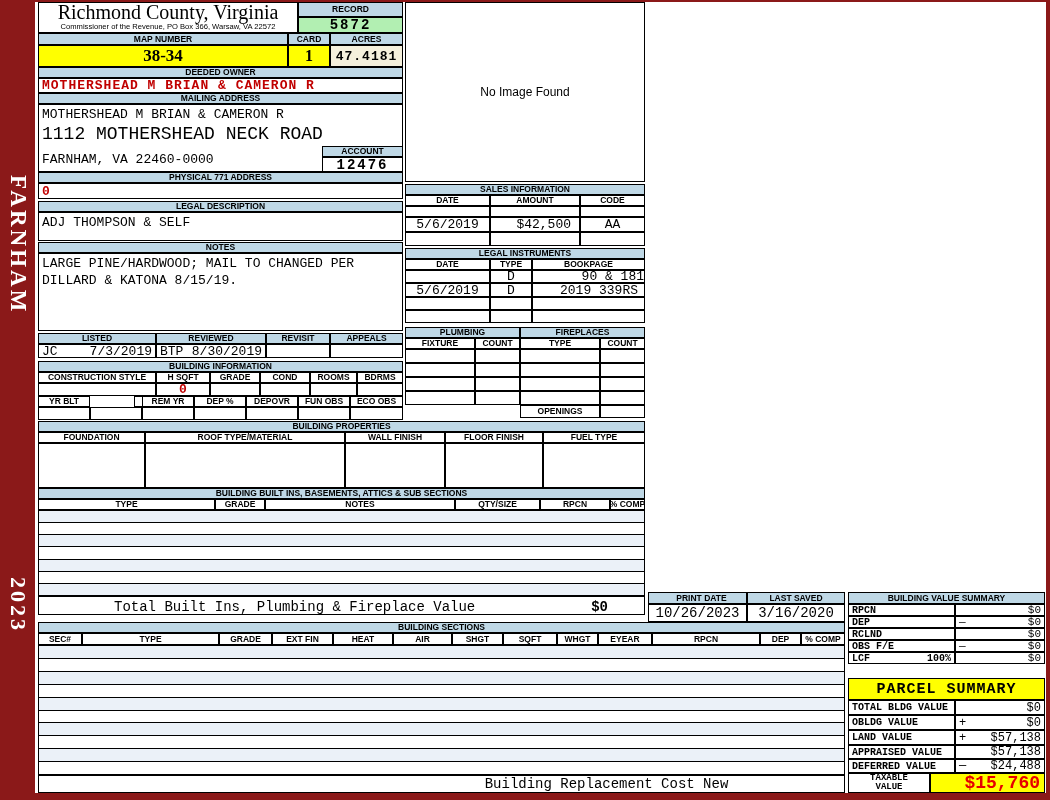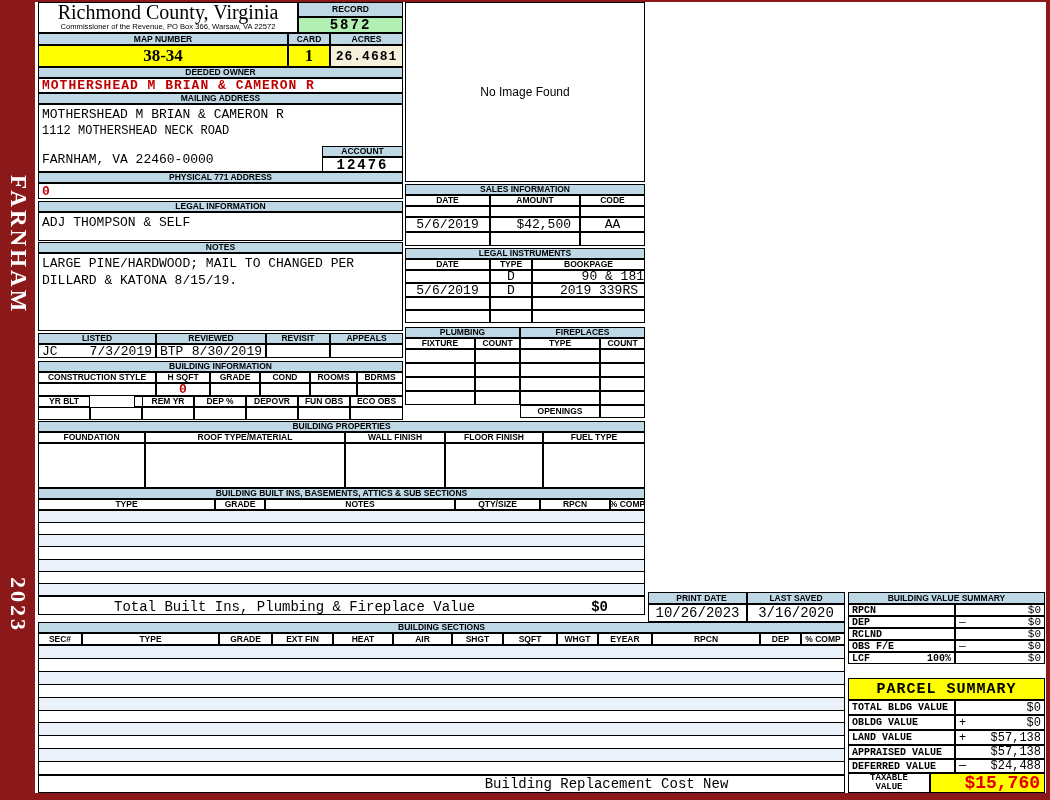--- a/index.html
+++ b/index.html
@@ -38,36 +38,36 @@
     <div style="font:7.6px 'Liberation Sans',sans-serif;text-align:center;white-space:nowrap;">Commissioner of the Revenue, PO Box 366, Warsaw, VA 22572</div>
   </div>
   <div class="abs hdr" style="left:298px;top:2px;width:105px;height:15px;">RECORD</div>
   <div class="abs cell val c b" style="left:298px;top:17px;width:105px;height:16px;background:#B2EFB2;font-size:14px;letter-spacing:2px;">5872</div>
 
   <div class="abs hdr" style="left:38px;top:33px;width:250px;height:12px;">MAP NUMBER</div>
   <div class="abs hdr" style="left:288px;top:33px;width:42px;height:12px;">CARD</div>
   <div class="abs hdr" style="left:330px;top:33px;width:73px;height:12px;">ACRES</div>
   <div class="abs cell val c b" style="left:38px;top:45px;width:250px;height:22px;background:#FFFF00;font-family:'Liberation Serif',serif;font-size:17px;">38-34</div>
   <div class="abs cell val c b" style="left:288px;top:45px;width:42px;height:22px;background:#FFFF00;font-family:'Liberation Serif',serif;font-size:16px;">1</div>
-  <div class="abs cell val c b" style="left:330px;top:45px;width:73px;height:22px;background:#F5F0DC;font-size:13px;letter-spacing:1px;">26.4681</div>
+  <div class="abs cell val c b" style="left:330px;top:45px;width:73px;height:22px;background:#F5F0DC;font-size:13px;letter-spacing:1px;">47.4181</div>
 
   <div class="abs hdr" style="left:38px;top:67px;width:365px;height:11px;">DEEDED OWNER</div>
   <div class="abs cell val red b" style="left:38px;top:78px;width:365px;height:15px;padding-left:3px;letter-spacing:1px;">MOTHERSHEAD M BRIAN &amp; CAMERON R</div>
   <div class="abs hdr" style="left:38px;top:93px;width:365px;height:11px;">MAILING ADDRESS</div>
   <div class="abs cell" style="left:38px;top:104px;width:365px;height:68px;">
     <div class="mono" style="position:absolute;left:3px;top:2px;font-size:13px;white-space:nowrap;">MOTHERSHEAD M BRIAN &amp; CAMERON R</div>
-    <div class="mono" style="position:absolute;left:3px;top:19px;font-size:12px;white-space:nowrap;">1112 MOTHERSHEAD NECK ROAD</div>
+    <div class="mono" style="position:absolute;left:3px;top:19px;font-size:18px;white-space:nowrap;">1112 MOTHERSHEAD NECK ROAD</div>
     <div class="mono" style="position:absolute;left:3px;top:47px;font-size:13px;white-space:nowrap;">FARNHAM, VA 22460-0000</div>
   </div>
   <div class="abs hdr" style="left:322px;top:146px;width:81px;height:11px;">ACCOUNT</div>
   <div class="abs cell val c b" style="left:322px;top:157px;width:81px;height:15px;font-size:14px;letter-spacing:2px;">12476</div>
 
   <div class="abs hdr" style="left:38px;top:172px;width:365px;height:11px;">PHYSICAL 771 ADDRESS</div>
   <div class="abs cell val red b" style="left:38px;top:183px;width:365px;height:16px;padding-left:3px;">0</div>
-  <div class="abs hdr" style="left:38px;top:201px;width:365px;height:11px;">LEGAL INFORMATION</div>
+  <div class="abs hdr" style="left:38px;top:201px;width:365px;height:11px;">LEGAL DESCRIPTION</div>
   <div class="abs cell" style="left:38px;top:212px;width:365px;height:29px;">
     <div class="mono" style="position:absolute;left:3px;top:2px;font-size:13px;">ADJ THOMPSON &amp; SELF</div>
   </div>
   <div class="abs hdr" style="left:38px;top:242px;width:365px;height:11px;">NOTES</div>
   <div class="abs cell" style="left:38px;top:253px;width:365px;height:78px;">
     <div class="mono" style="position:absolute;left:3px;top:2px;font-size:13px;white-space:nowrap;">LARGE PINE/HARDWOOD; MAIL TO CHANGED PER</div>
     <div class="mono" style="position:absolute;left:3px;top:19px;font-size:13px;white-space:nowrap;">DILLARD &amp; KATONA 8/15/19.</div>
   </div>
 
   <div class="abs hdr" style="left:38px;top:333px;width:118px;height:11px;">LISTED</div>

